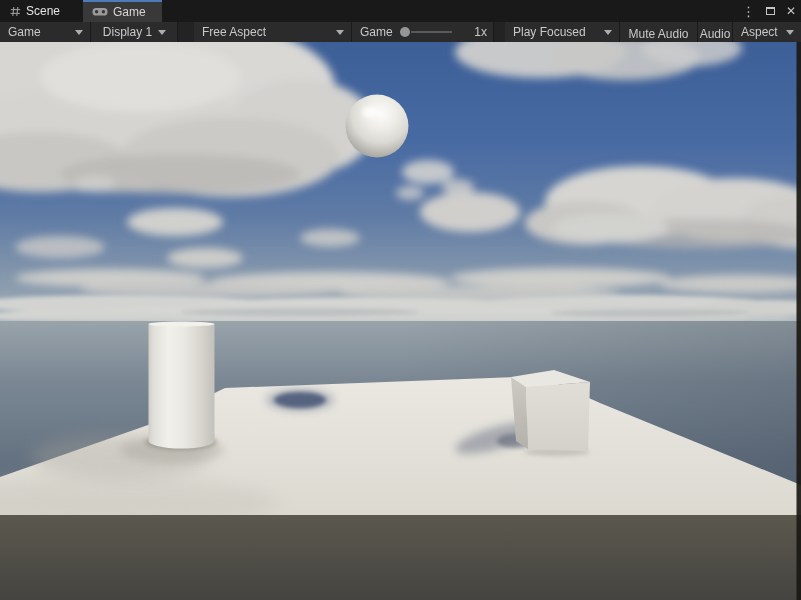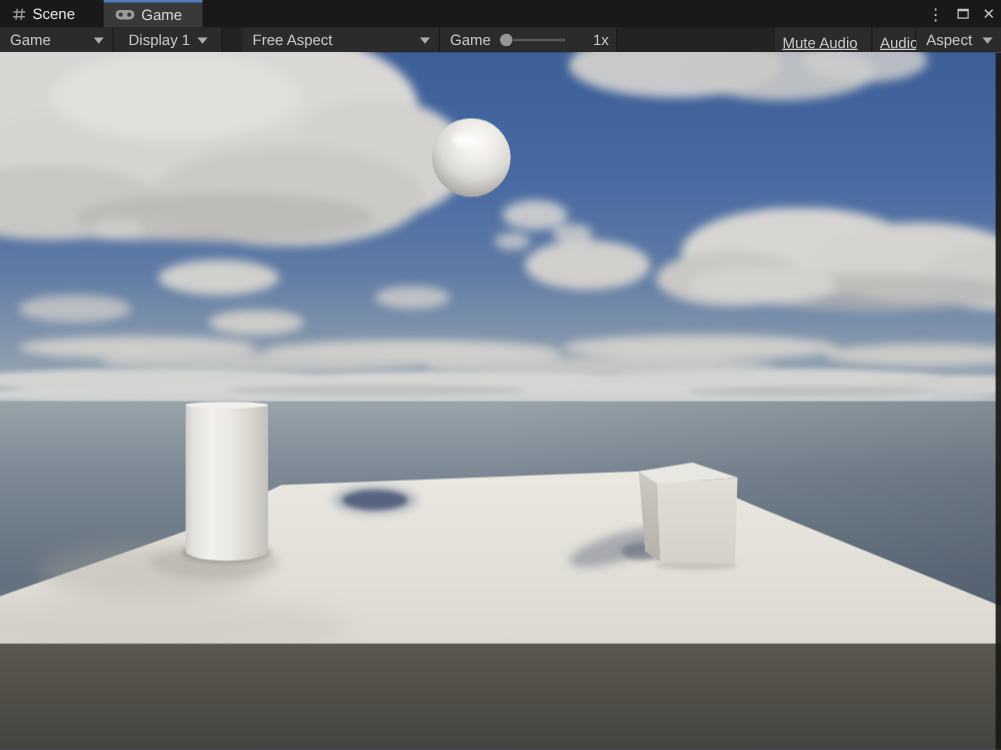--- a/index.html
+++ b/index.html
@@ -20,21 +20,21 @@
   .tab .ticon{display:flex;align-items:center;}
   .win-controls{position:absolute;right:3px;top:0;height:22px;display:flex;align-items:center;gap:9px;color:#c4c4c4;}
   .wc-menu{font-size:13px;line-height:1;padding:0 2px;}
   .wc-max{width:9px;height:8px;border:1px solid #c4c4c4;border-top-width:2px;display:inline-block;}
   .wc-close{font-size:12px;line-height:1;padding:0 2px;}
   
   .toolbar{position:absolute;top:22px;left:0;width:801px;height:20px;background:#232323;display:flex;align-items:stretch;font-size:12px;color:#c9c9c9;}
   .cell{background:#2b2b2b;border-right:1px solid #1a1a1a;display:flex;align-items:center;height:20px;}
   .cell .lbl{white-space:nowrap;}
   .dd{justify-content:space-between;padding:0 7px 0 8px;}
-  .btn{padding:12px 6px;text-decoration:underline;}
+  .btn{justify-content:center;padding:12px 6px;}
   .arrow{width:0;height:0;border-left:4px solid transparent;border-right:4px solid transparent;border-top:5px solid #adadad;margin-left:6px;flex:none;}
   .w-game{width:91px;}
   .w-display{width:87px;justify-content:center;}
   .w-aspect{width:158px;margin-left:16px;}
   .w-scale{width:142px;padding:0 6px 0 8px;gap:7px;}
   .spacer{flex:1;background:#232323;}
   .w-play{width:115px;}
   .w-mute{width:78px;}
   .w-stats{width:35px;}
   .w-gizmos{width:68px;border-right:none;}
@@ -97,20 +97,24 @@
     </div>
     <div class="cell w-scale">
       <span class="lbl">Game</span>
       <span class="slider">
         <span class="knob"></span>
         <span class="track"></span>
       </span>
       <span class="scale-val">1x</span>
     </div>
     <div class="spacer"></div>
+    <div class="cell dd w-play">
+      <span class="lbl">Play Focused</span>
+      <span class="arrow"></span>
+    </div>
     <div class="cell btn w-mute">
       <span class="lbl">Mute Audio</span>
     </div>
     <div class="cell btn w-stats">
       <span class="lbl">Audio</span>
     </div>
     <div class="cell dd w-gizmos">
       <span class="lbl">Aspect</span>
       <span class="arrow"></span>
     </div>

